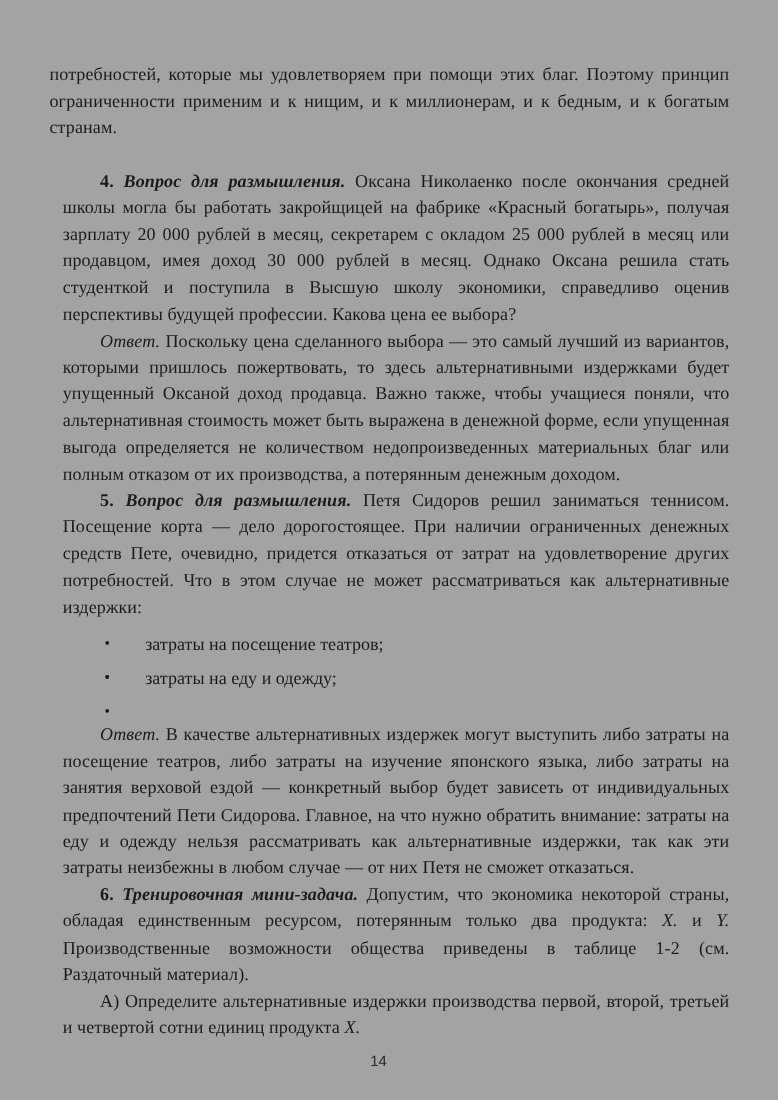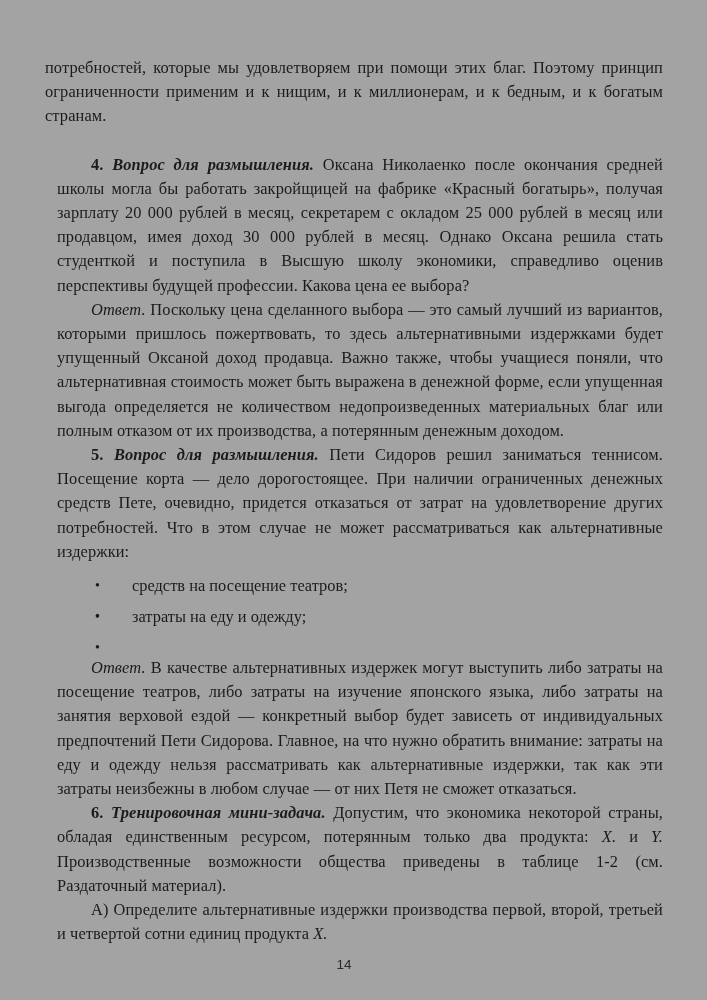--- a/index.html
+++ b/index.html
@@ -97,24 +97,24 @@
   <div class="content">
 
     <p class="para"><span>потребностей, которые мы удовлетворяем при помощи этих благ. Поэтому принцип ограниченности применим и к нищим, и к миллионерам, и к бедным, и к богатым странам.</span></p>
 
     <div class="gap-lg"></div>
 
     <p class="para indent"><span class="num">4.</span> <span class="hd">Вопрос для размышления.</span> <span>Оксана Николаенко после окончания средней школы могла бы работать закройщицей на фабрике «Красный богатырь», получая зарплату 20 000 рублей в месяц, секретарем с окладом 25 000 рублей в месяц или продавцом, имея доход 30 000 рублей в месяц. Однако Оксана решила стать студенткой и поступила в Высшую школу экономики, справедливо оценив перспективы будущей профессии. Какова цена ее выбора?</span></p>
 
     <p class="para indent"><span class="it">Ответ.</span> <span>Поскольку цена сделанного выбора — это самый лучший из вариантов, которыми пришлось пожертвовать, то здесь альтернативными издержками будет упущенный Оксаной доход продавца. Важно также, чтобы учащиеся поняли, что альтернативная стоимость может быть выражена в денежной форме, если упущенная выгода определяется не количеством недопроизведенных материальных благ или полным отказом от их производства, а потерянным денежным доходом.</span></p>
 
-    <p class="para indent"><span class="num">5.</span> <span class="hd">Вопрос для размышления.</span> <span>Пети Сидоров решил заниматься теннисом. Посещение корта — дело дорогостоящее. При наличии ограниченных денежных средств Пете, очевидно, придется отказаться от затрат на удовлетворение других потребностей. Что в этом случае не может рассматриваться как альтернативные издержки:</span></p>
+    <p class="para indent"><span class="num">5.</span> <span class="hd">Вопрос для размышления.</span> <span>Петя Сидоров решил заниматься теннисом. Посещение корта — дело дорогостоящее. При наличии ограниченных денежных средств Пете, очевидно, придется отказаться от затрат на удовлетворение других потребностей. Что в этом случае не может рассматриваться как альтернативные издержки:</span></p>
 
     <ul class="bullets">
-      <li><span class="bullet">•</span><span>средств на посещение театров;</span></li>
+      <li><span class="bullet">•</span><span>затраты на посещение театров;</span></li>
       <li><span class="bullet">•</span></li>
       <li><span class="bullet">•</span><span>затраты на еду и одежду;</span></li>
       <li><span class="bullet">•</span></li>
     </ul>
 
     <div class="gap-lg"></div>
 
     <p class="para indent"><span class="it">Ответ.</span> <span>В качестве альтернативных издержек могут выступить либо затраты на посещение театров, либо затраты на изучение японского языка, либо затраты на занятия верховой ездой — конкретный выбор будет зависеть от индивидуальных предпочтений Пети Сидорова. Главное, на что нужно обратить внимание: затраты на еду и одежду нельзя рассматривать как альтернативные издержки, так как эти затраты неизбежны в любом случае — от них Петя не сможет отказаться.</span></p>
 
     <p class="para indent"><span class="num">6.</span> <span class="hd">Тренировочная мини-задача.</span> <span>Допустим, что экономика некоторой страны, обладая единственным ресурсом, потерянным только два продукта: </span><span class="it">X.</span><span> и </span><span class="it">Y.</span><span> Производственные возможности общества приведены в таблице 1-2 (см. Раздаточный материал).</span></p>

